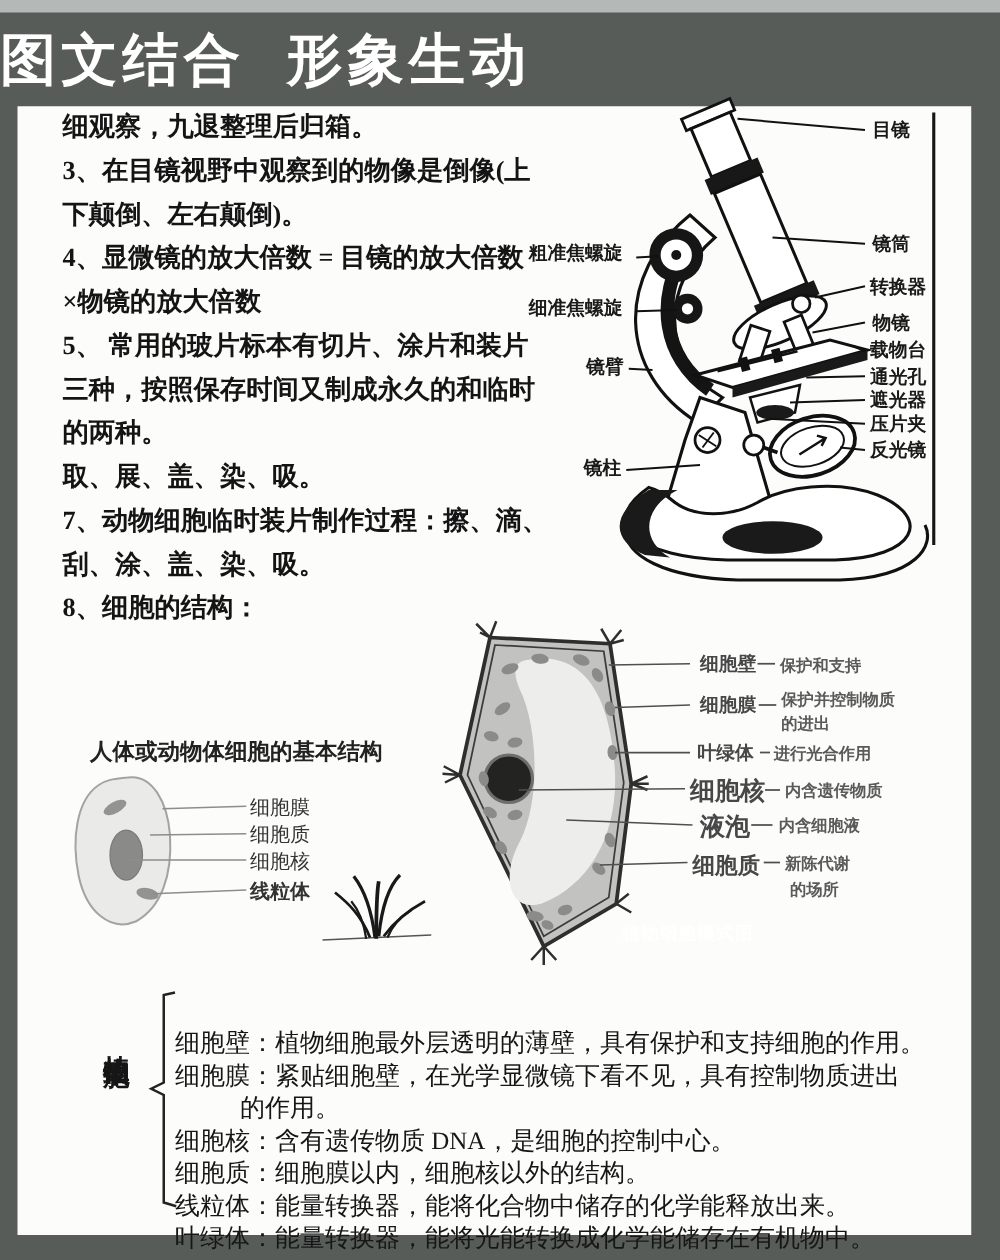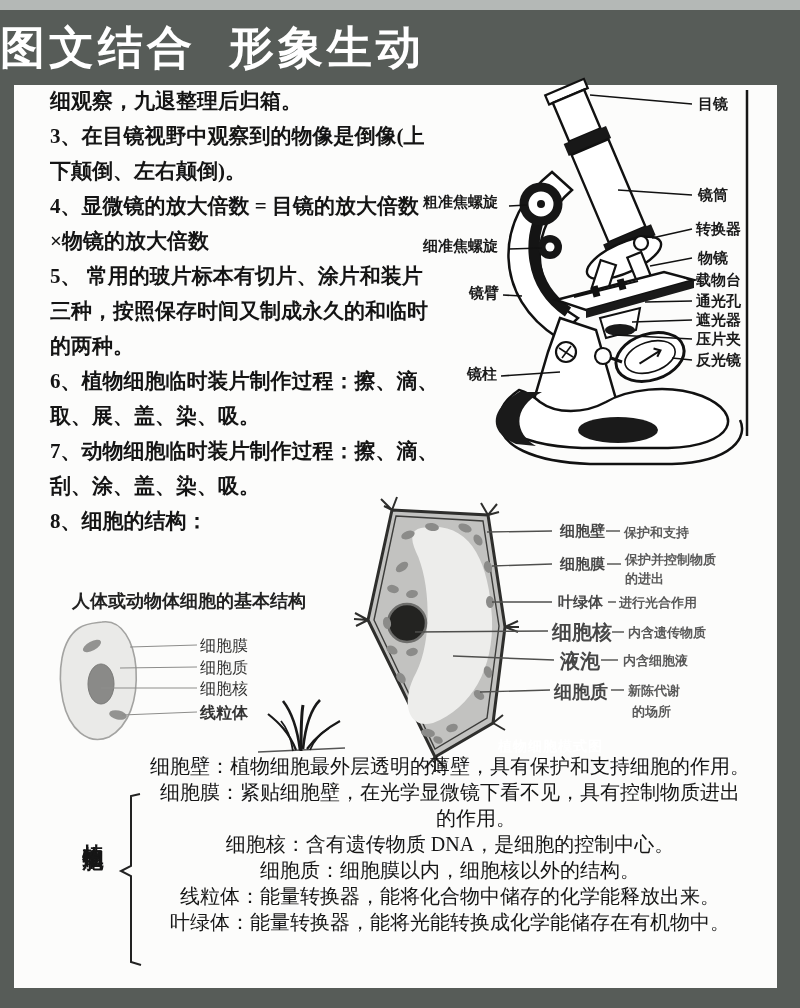--- a/index.html
+++ b/index.html
@@ -15,22 +15,22 @@
   svg.art{position:absolute;left:0;top:0;pointer-events:none;}
   .lbl{position:absolute;white-space:nowrap;color:#1d1d1d;}
   .ms-lbl{font-size:15px;font-weight:700;color:#1a1a1a;}
   .ac-title{font-size:18px;font-weight:700;color:#222;}
   .ac-lbl{font-size:16px;font-weight:500;color:#333;}
   .pc-name{font-size:15px;font-weight:700;color:#474747;text-align:center;}
   .pc-name.big{font-size:20px;}
   .pc-name.mid{font-size:18px;}
   .pc-desc{font-size:13px;color:#5a5a5a;font-weight:600;}
   .pc-caption{font-size:14px;font-weight:700;color:#ffffff;letter-spacing:1px;text-align:center;}
-  .summary{position:absolute;left:140px;top:753px;width:620px;color:#161616;
-           font-family:"Liberation Serif","DejaVu Serif",serif;font-size:20px;line-height:26px;text-align:center;}
+  .summary{position:absolute;left:140px;top:822px;width:620px;color:#161616;
+           font-family:"Liberation Serif","DejaVu Serif",serif;font-size:20px;line-height:26px;}
   .sum-line2{padding-left:52px;}
   .bracket-label{position:absolute;left:79px;top:827px;writing-mode:vertical-rl;text-orientation:upright;
                  font-size:21px;font-weight:600;letter-spacing:2px;color:#161616;
                  font-family:"Liberation Serif","DejaVu Serif",serif;}
 </style>
 </head>
 <body>
 
 <div class="canvas">
   <div class="top-strip"></div>
@@ -197,21 +197,20 @@
 
   <div class="notes">
     <div class="nline">细观察，九退整理后归箱。</div>
     <div class="nline">3、在目镜视野中观察到的物像是倒像(上</div>
     <div class="nline">下颠倒、左右颠倒)。</div>
     <div class="nline">4、显微镜的放大倍数 = 目镜的放大倍数</div>
     <div class="nline">×物镜的放大倍数</div>
     <div class="nline">5、 常用的玻片标本有切片、涂片和装片</div>
     <div class="nline">三种，按照保存时间又制成永久的和临时</div>
     <div class="nline">的两种。</div>
-    <div class="nline">6、植物细胞临时装片制作过程：擦、滴、</div>
     <div class="nline">取、展、盖、染、吸。</div>
     <div class="nline">7、动物细胞临时装片制作过程：擦、滴、</div>
     <div class="nline">刮、涂、盖、染、吸。</div>
     <div class="nline">8、细胞的结构：</div>
   </div>
 
   <div class="lbl ms-lbl" style="left:423px;top:193px;">粗准焦螺旋</div>
   <div class="lbl ms-lbl" style="left:423px;top:237px;">细准焦螺旋</div>
   <div class="lbl ms-lbl" style="left:469px;top:284px;">镜臂</div>
   <div class="lbl ms-lbl" style="left:467px;top:365px;">镜柱</div>

